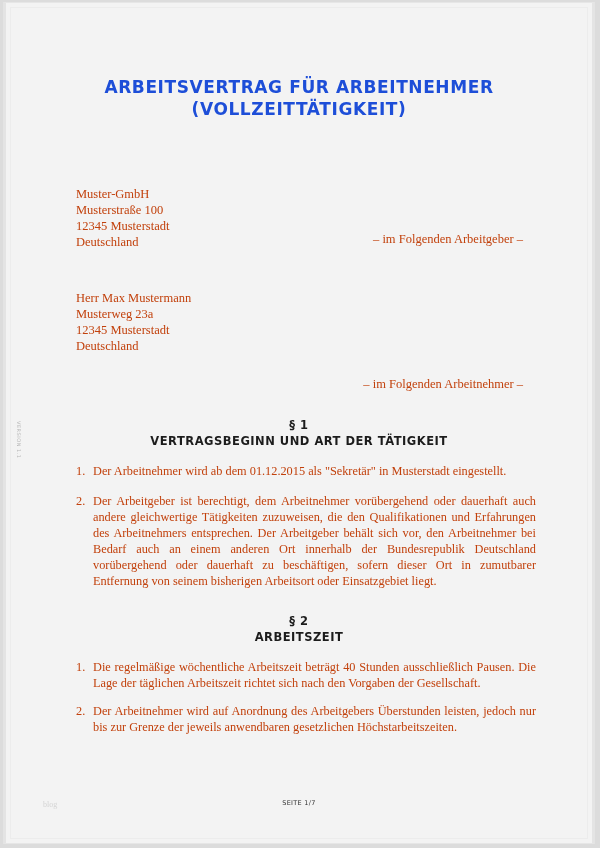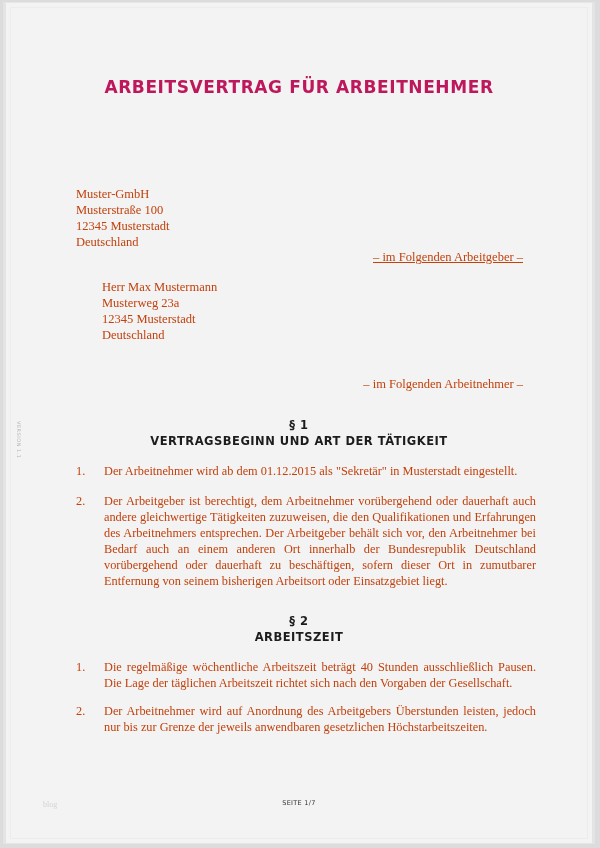--- a/index.html
+++ b/index.html
@@ -35,21 +35,21 @@
       position: absolute;
       left: 0;
       right: 0;
       top: 73px;
       text-align: center;
       font-family: "DejaVu Sans", sans-serif;
       font-weight: bold;
       font-size: 17px;
       line-height: 22px;
       letter-spacing: 0.6px;
-      color: #be185d;
+      color: #1d4ed8;
     }
     .serif {
       font-family: "Liberation Serif", serif;
       color: #c2410c;
     }
     .address {
       position: absolute;
       left: 70px;
       font-size: 12.5px;
       line-height: 16px;
@@ -94,21 +94,21 @@
       line-height: 16px;
       text-align: justify;
     }
     .clause .num {
       position: absolute;
       left: 0;
       top: 0;
     }
     .clause .txt {
       display: block;
-      margin-left: 28px;
+      margin-left: 17px;
     }
     .footer-page {
       position: absolute;
       left: 0;
       right: 0;
       top: 796px;
       text-align: center;
       font-family: "DejaVu Sans", sans-serif;
       font-size: 6.5px;
       letter-spacing: 0.3px;
@@ -124,31 +124,32 @@
     }
   </style>
 </head>
 <body>
 
 <div class="page">
   <div class="inner-frame"></div>
 
   <div class="title">
     <div>ARBEITSVERTRAG FÜR ARBEITNEHMER</div>
+    <div>(VOLLZEITTÄTIGKEIT)</div>
   </div>
 
   <div class="address serif" style="top:183px;">
     <div>Muster-GmbH</div>
     <div>Musterstraße 100</div>
     <div>12345 Musterstadt</div>
     <div>Deutschland</div>
   </div>
-  <div class="role serif" style="top:246px;text-decoration:underline;">– im Folgenden Arbeitgeber –</div>
+  <div class="role serif" style="top:228px;">– im Folgenden Arbeitgeber –</div>
 
-  <div class="address serif" style="top:276px;margin-left:26px;">
+  <div class="address serif" style="top:287px;">
     <div>Herr Max Mustermann</div>
     <div>Musterweg 23a</div>
     <div>12345 Musterstadt</div>
     <div>Deutschland</div>
   </div>
   <div class="role serif" style="top:350px;margin-top:23px;">– im Folgenden Arbeitnehmer –</div>
 
   <div class="version">VERSION 1.1</div>
 
   <div class="section-head" style="top:414px;">

